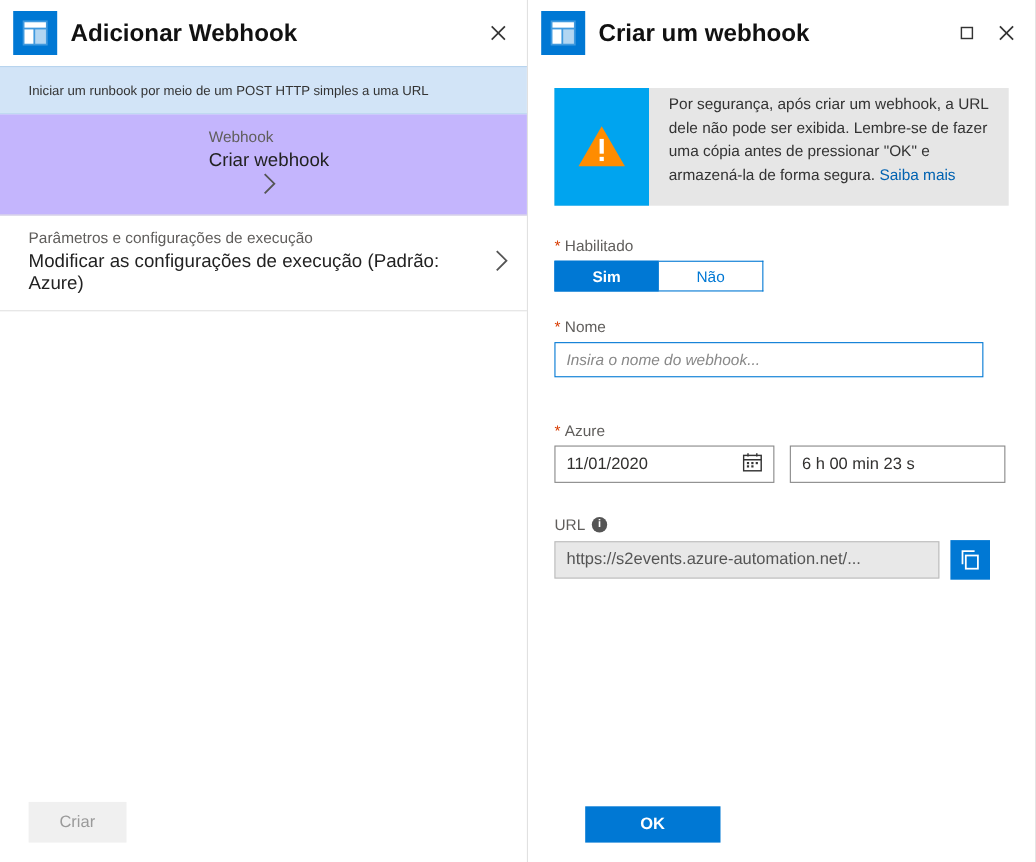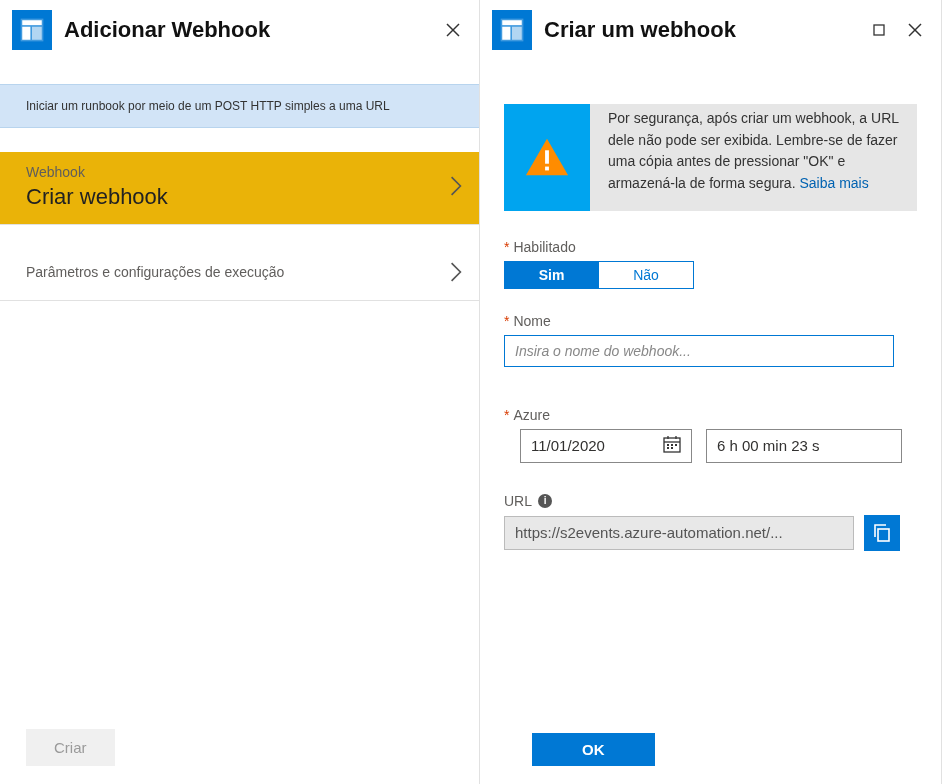--- a/index.html
+++ b/index.html
@@ -10,21 +10,20 @@
   background: #fff;
   width: 942px;
   height: 784px;
   display: flex;
 }
 .panel {
   display: flex;
   flex-direction: column;
   height: 100%;
   border-right: 1px solid #e1e1e1;
-  gap: 24px;
 }
 .panel-left { width: 480px; }
 .panel-right { flex: 1; }
 
 .blade-header {
   display: flex;
   align-items: center;
   padding: 10px 16px 10px 12px;
   gap: 12px;
 }
@@ -62,24 +61,24 @@
   border-bottom: 1px solid #b8d4ee;
 }
 
 .list-item {
   padding: 12px 16px 14px 26px;
   display: flex;
   align-items: center;
   cursor: pointer;
   border-bottom: 1px solid #e1e1e1;
 }
-.list-item.active { background: #eab308; }
+.list-item.active { background: #c4b5fd; flex-direction: column; }
 .list-item .txts { flex: 1; }
 .list-item .small-label { font-size: 14px; color: #605e5c; margin-bottom: 4px; }
-.list-item .big-label { font-size: 22px; color: #222; }
+.list-item .big-label { font-size: 17px; color: #222; }
 .chev { color: #555; }
 .chev svg { width: 14px; height: 22px; }
 
 .left-footer {
   margin-top: auto;
   padding: 14px 26px 18px;
 }
 .btn-create {
   background: #f0f0f0;
   color: #9a9a9a;
@@ -148,21 +147,21 @@
 
 .date-row { display: flex; gap: 14px; }
 .date-box {
   height: 34px;
   border: 1px solid #888;
   display: flex;
   align-items: center;
   padding: 0 10px;
   font-size: 15px;
 }
-.date-box.date { width: 172px; justify-content: space-between; margin-left: 16px; }
+.date-box.date { width: 200px; justify-content: space-between; }
 .date-box.time { width: 196px; }
 .cal-icon svg { width: 18px; height: 18px; }
 
 .url-label-row { display: flex; align-items: center; gap: 6px; color: #605e5c; margin-bottom: 6px;}
 .info-icon {
   width: 14px; height: 14px; border-radius: 50%;
   background: #555; color: #fff; font-size: 10px;
   display: inline-flex; align-items: center; justify-content: center;
   font-weight: bold;
 }
@@ -237,20 +236,21 @@
     <div class="chev">
       <svg viewBox="0 0 12 20">
           <polyline points="2,2 10,10 2,18" fill="none" stroke="#555" stroke-width="1.5"></polyline>
         </svg>
     </div>
   </div>
 
   <div class="list-item">
     <div class="txts">
       <div class="small-label">Parâmetros e configurações de execução</div>
+      <div class="big-label">Modificar as configurações de execução (Padrão: Azure)</div>
     </div>
     <div class="chev">
       <svg viewBox="0 0 12 20">
           <polyline points="2,2 10,10 2,18" fill="none" stroke="#555" stroke-width="1.5"></polyline>
         </svg>
     </div>
   </div>
 
   <div class="left-footer">
     <button class="btn-create" disabled="">Criar</button>

